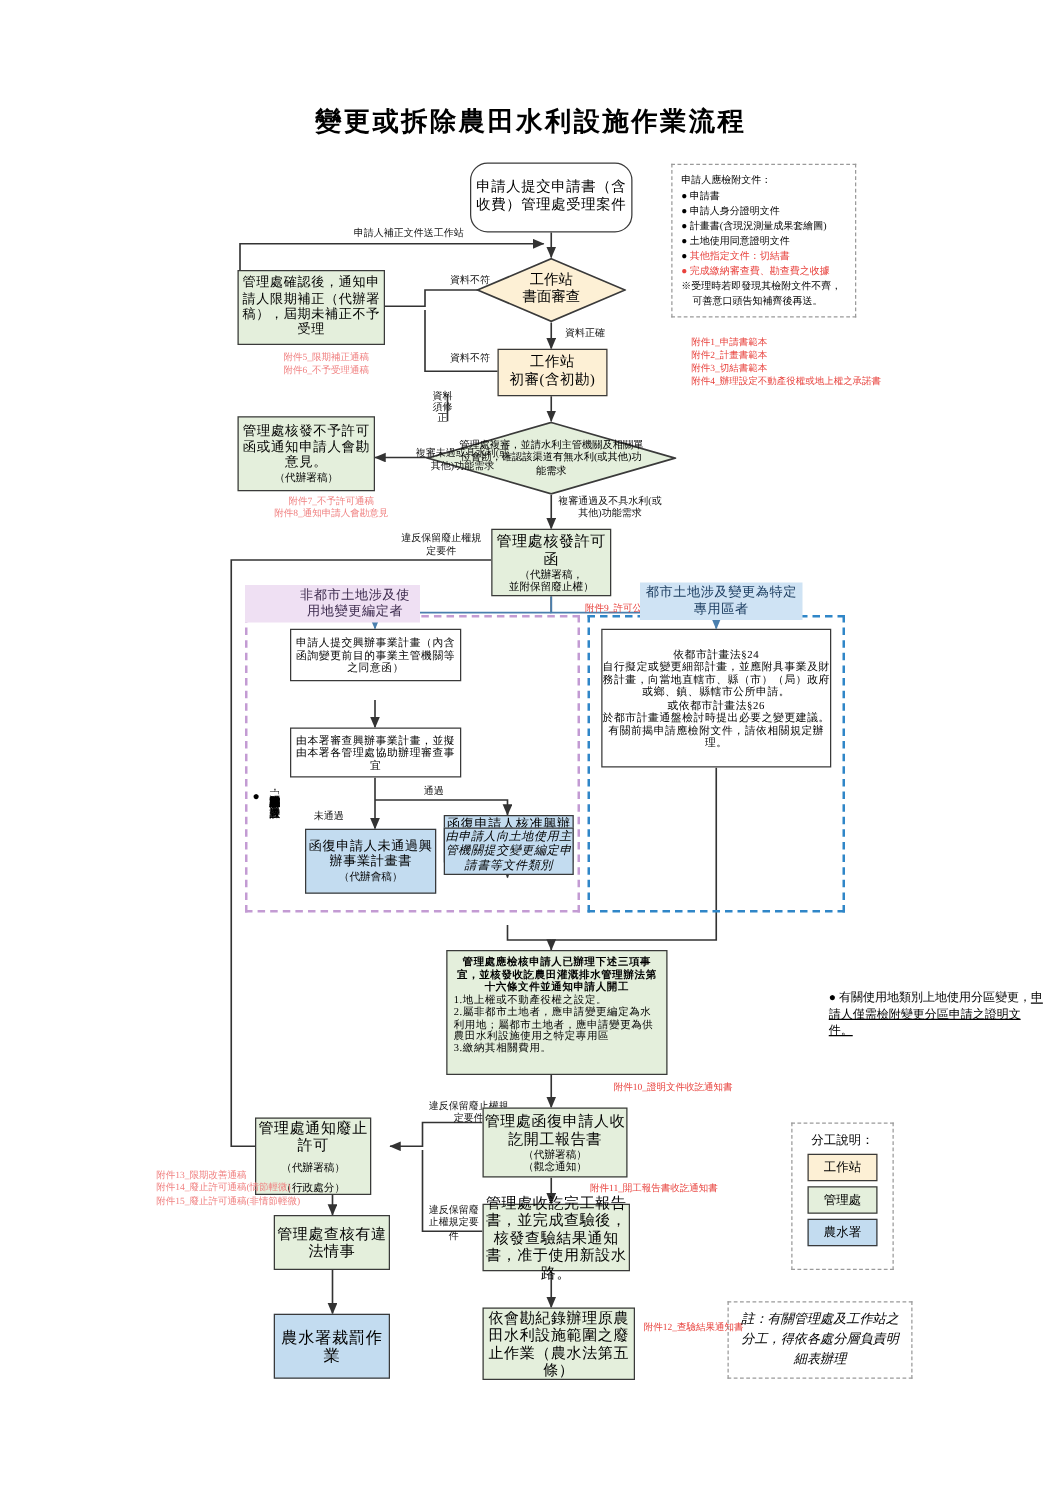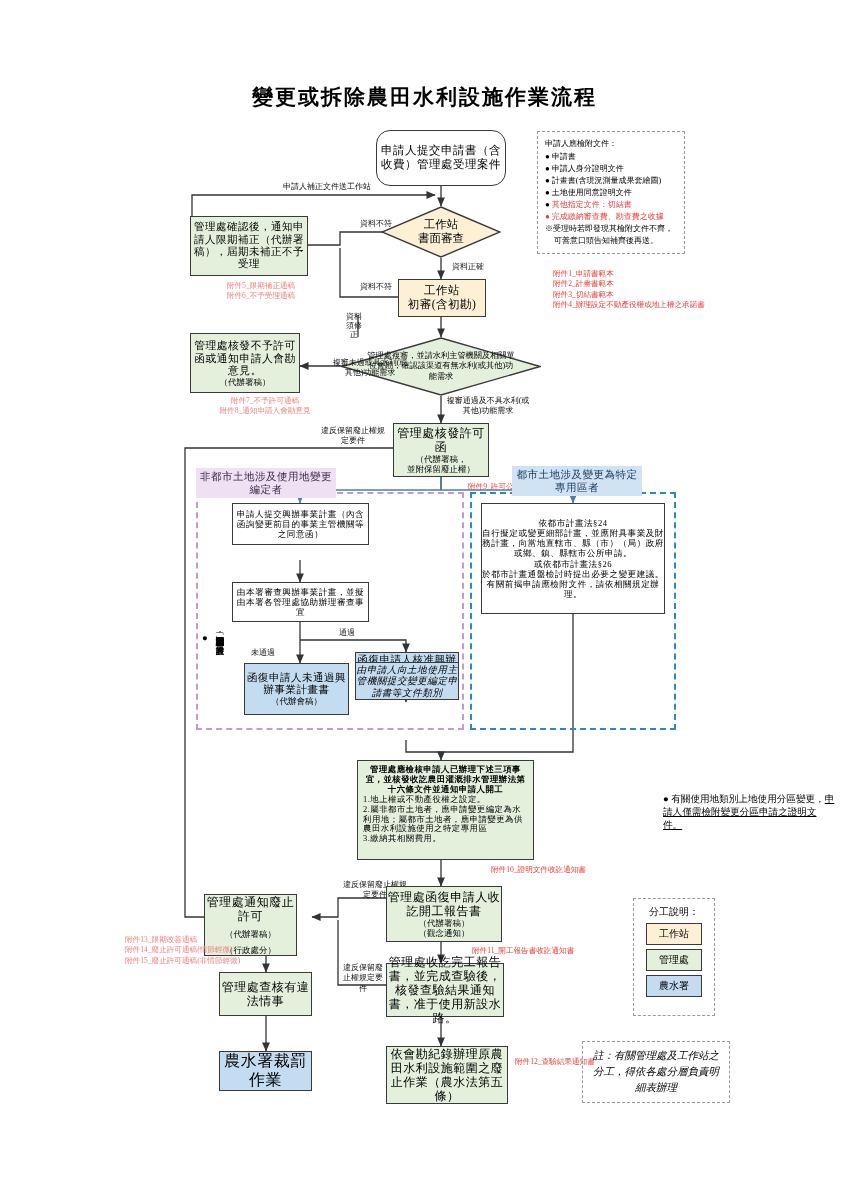--- a/index.html
+++ b/index.html
@@ -201,21 +201,21 @@
   <div class="lbl" style="left:346px;top:312px;width:16px;line-height:1.15;">資料須修正</div>
   <div class="lbl" style="left:300px;top:358px;width:78px;padding-left:31px;">複審未過或具水利(或其他)功能需求</div>
   <div class="lbl" style="left:444px;top:396px;width:88px;">複審通過及不具水利(或其他)功能需求</div>
   <div class="lbl" style="left:318px;top:426px;width:70px;">違反保留廢止權規定要件</div>
   <div class="lbl" style="left:330px;top:628px;width:34px;">通過</div>
   <div class="lbl" style="left:246px;top:648px;width:34px;">未通過</div>
   <div class="lbl" style="left:340px;top:880px;width:70px;">違反保留廢止權規定要件</div>
   <div class="lbl" style="left:341px;top:963px;width:44px;line-height:1.3;">違反保留廢止權規定要件</div>
 
   <div class="dashbox dash-purple" style="left:196px;top:492px;width:268px;height:238px;"></div>
-  <div class="region-tag tag-purple" style="left:196px;top:468px;width:140px;">非都市土地涉及使用地變更編定者</div>
+  <div class="region-tag tag-purple" style="left:196px;top:468px;width:140px;padding-left:40px;">非都市土地涉及使用地變更編定者</div>
 
   <div class="node white" style="left:232px;top:503px;width:137px;height:42px;font-size:8.6px;">
     <div>申請人提交興辦事業計畫（內含函詢變更前目的事業主管機關等之同意函）</div>
   </div>
 
   <div class="node white" style="left:232px;top:582px;width:137px;height:40px;font-size:8.6px;">
     <div>由本署審查興辦事業計畫，並擬由本署各管理處協助辦理審查事宜</div>
   </div>
 
   <div class="bullet-note" style="left:202px;top:632px;width:14px;">●</div>
@@ -283,21 +283,21 @@
   <div class="redn" style="left:125px;top:935px;width:125px;">
     <div>附件13_限期改善通稿</div>
     <div>附件14_廢止許可通稿(情節輕微)</div>
     <div>附件15_廢止許可通稿(非情節輕微)</div>
   </div>
 
   <div class="node green" style="left:219px;top:972px;width:93px;height:44px;font-size:12px;">
     <div>管理處查核有違法情事</div>
   </div>
 
-  <div class="node blue" style="left:219px;top:1051px;width:93px;height:40px;font-size:16px;">
+  <div class="node blue" style="left:219px;top:1051px;width:93px;height:52px;font-size:13px;">
     <div>農水署裁罰作業</div>
   </div>
 
   <div class="dashbox dash-grey" style="left:633px;top:898px;width:82px;height:118px;padding-top:6px;">
     <div style="font-size:10px;text-align:center;">分工說明：</div>
     <div class="legend-item yellow">工作站</div>
     <div class="legend-item green">管理處</div>
     <div class="legend-item blue">農水署</div>
   </div>
 

